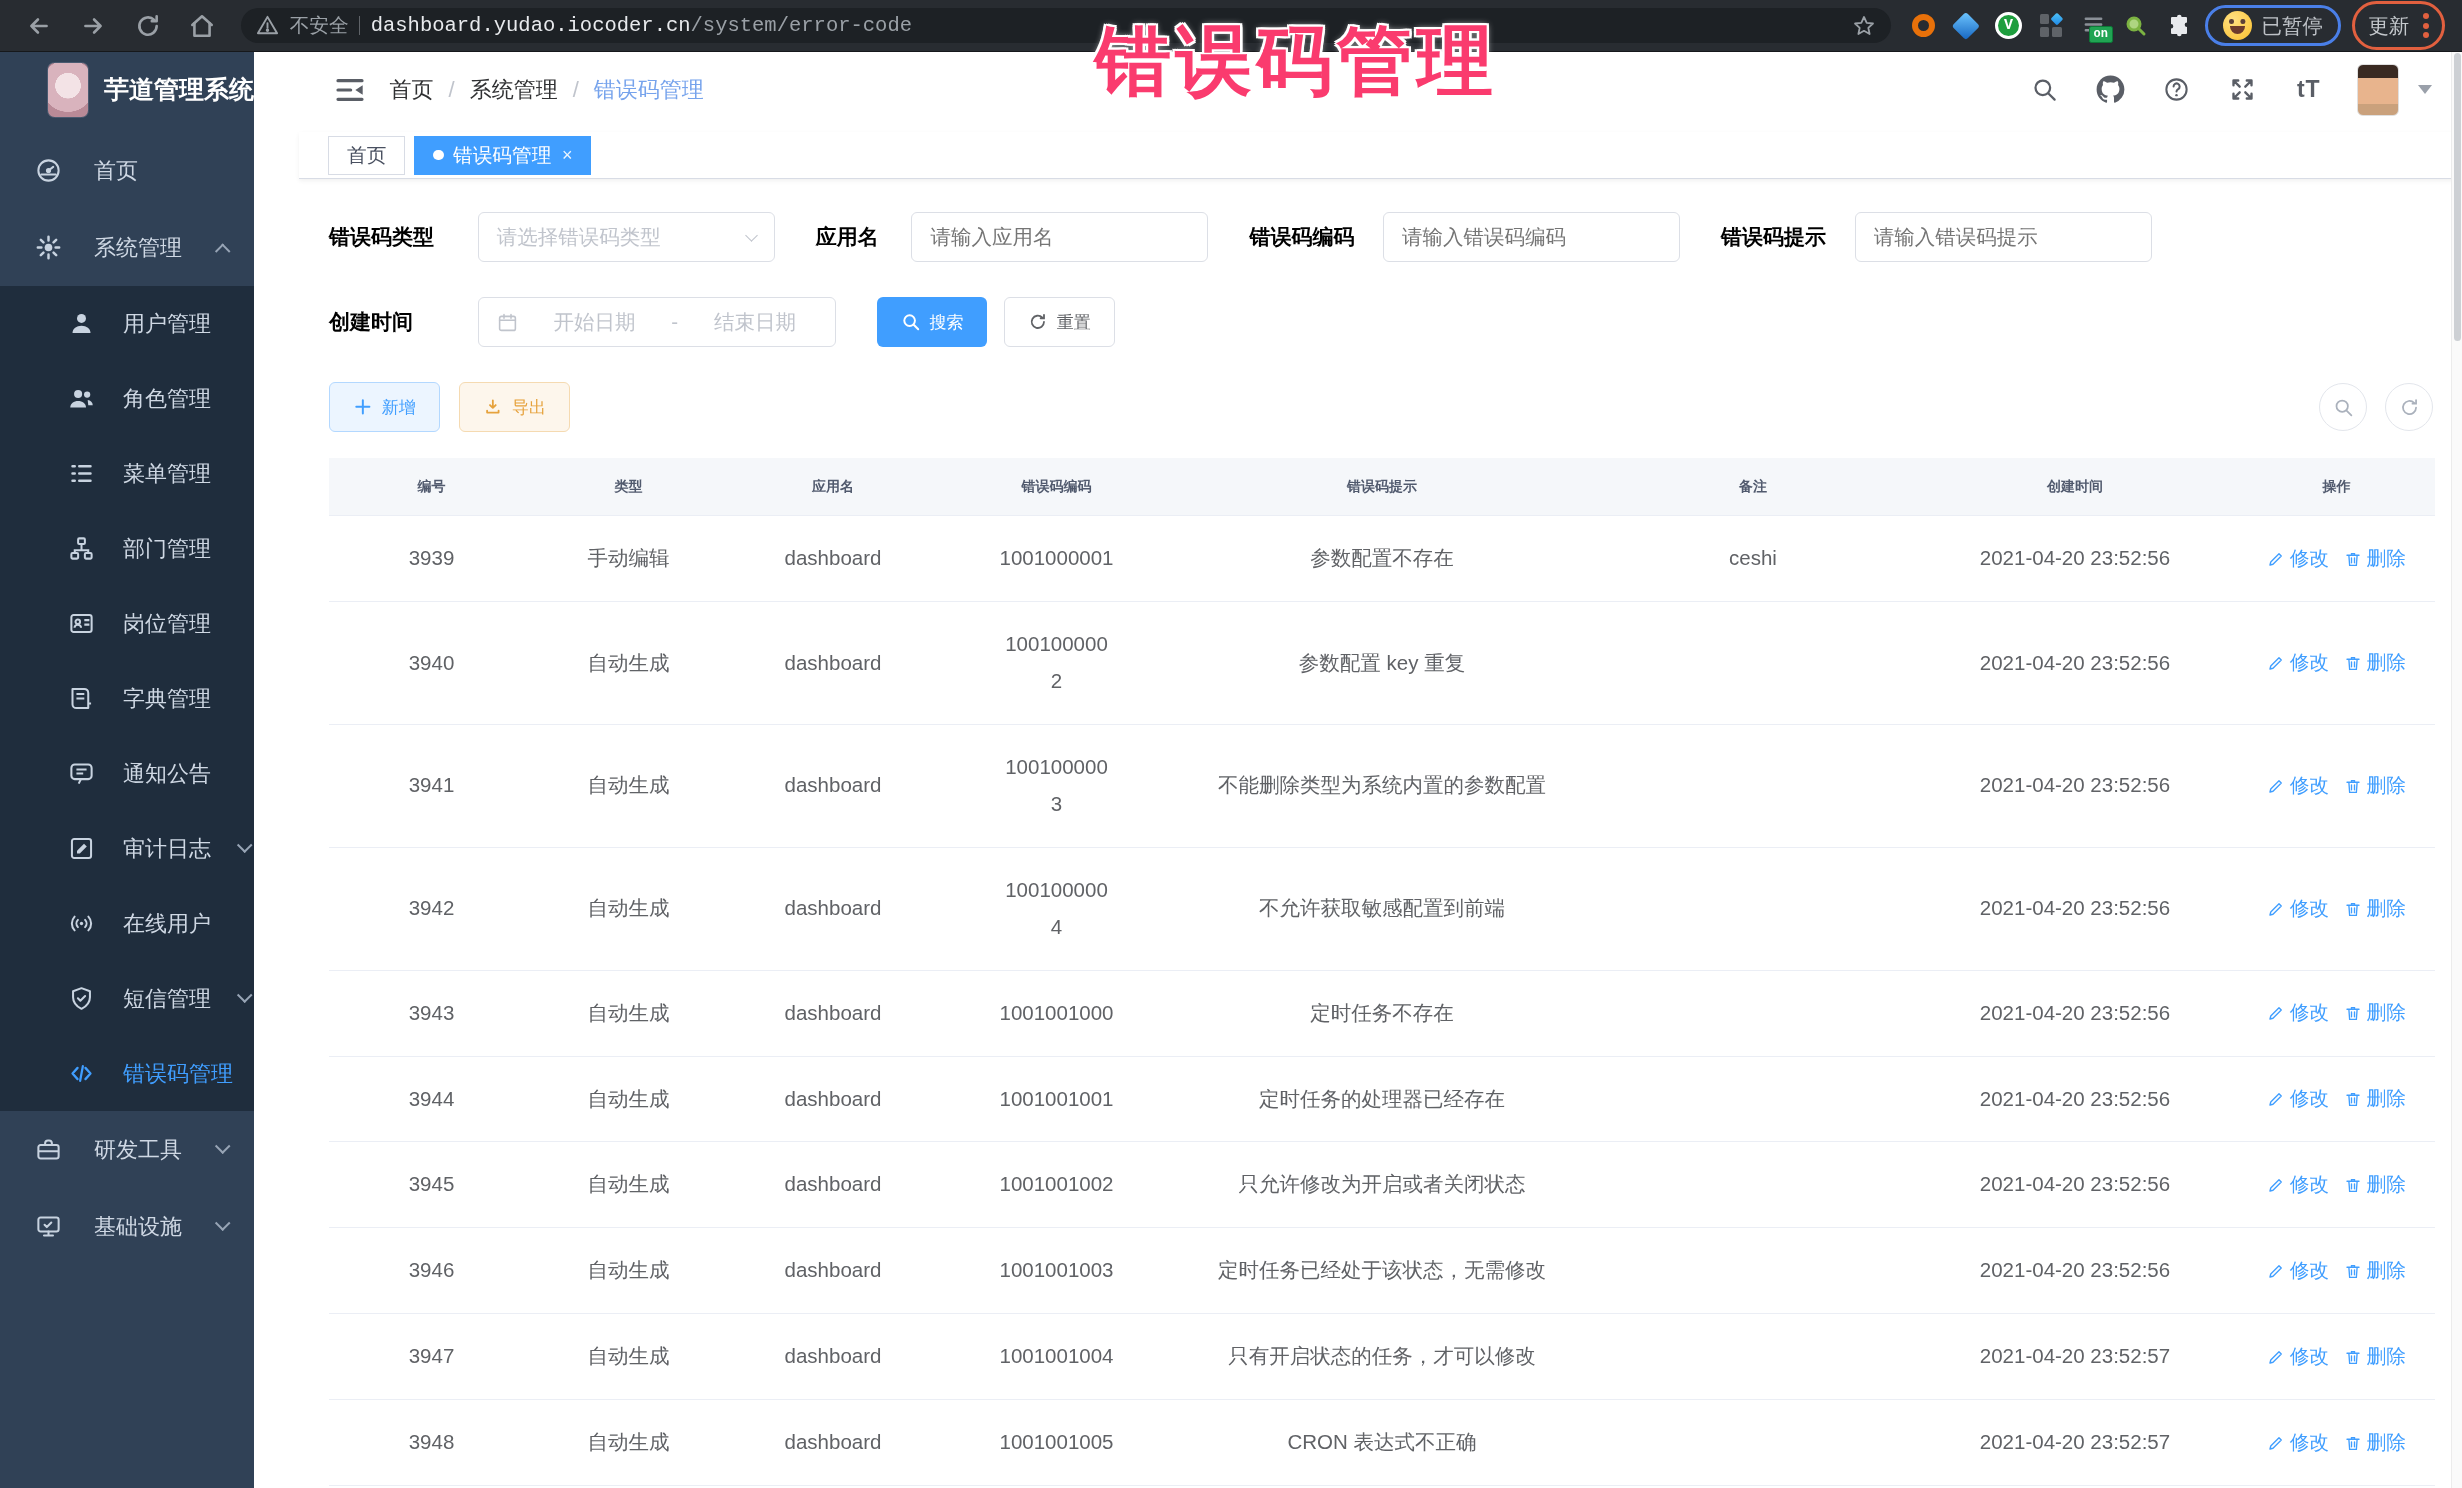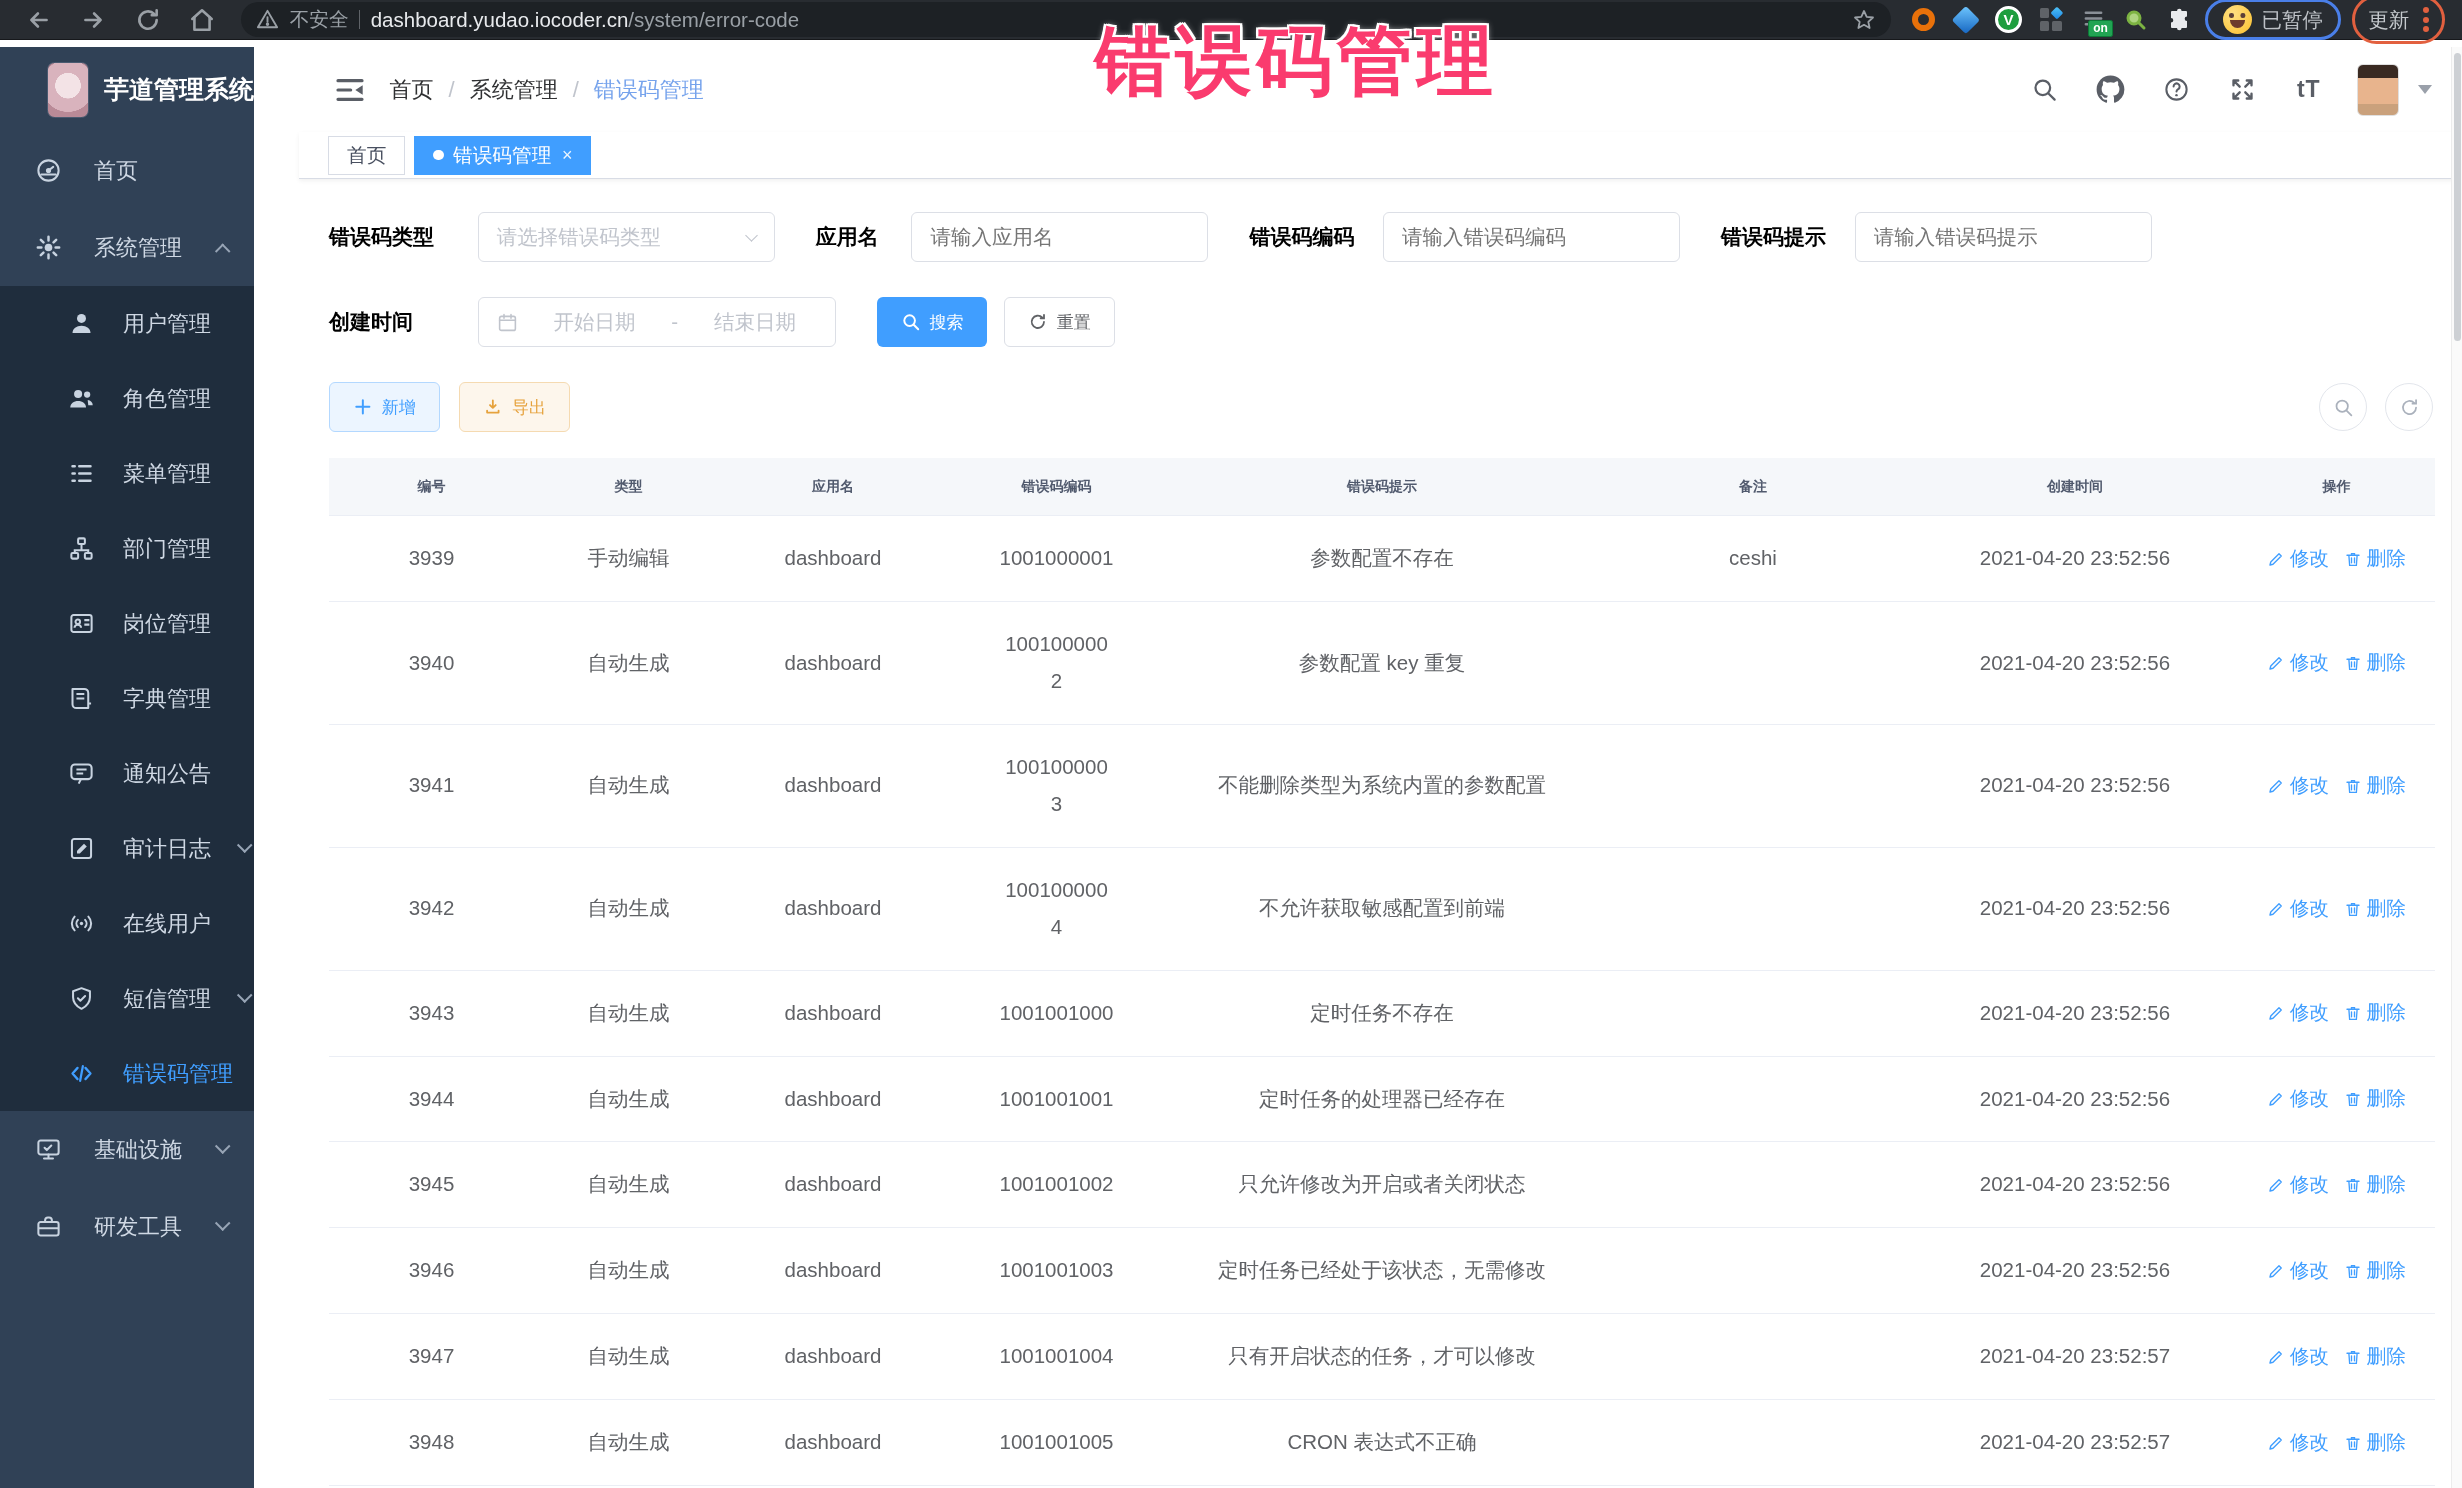--- a/index.html
+++ b/index.html
@@ -4,23 +4,23 @@
 <style>
   * { box-sizing: border-box; margin: 0; padding: 0; }
   html,body { width:2462px; height:1488px; }
   body {
     font-family: "Liberation Sans", "DejaVu Sans", sans-serif;
     position: relative; overflow: hidden; background:#fff; color:#606266;
   }
   svg { display:block; }
 
   
-  .tb { position:absolute; left:0; top:0; width:2462px; height:40px;
+  .tb { position:absolute; left:0; top:0; width:2462px; height:52px;
         background:#282c31; display:flex; align-items:center; padding:0 16.7px; gap:10.6px; z-index:5;
-        border-bottom:0.8px solid #16181b;}
+        border-bottom:0.8px solid #16181b;font-family:Liberation Mono, monospace;}
   .nav-ic { width:44px; height:36px; display:flex; align-items:center; justify-content:center;
             color:#9aa0a6; border-radius:50%; flex:0 0 auto; }
   .pill { flex:1 1 auto; height:35px; background:#1d2125; border-radius:17.4px;
           display:flex; align-items:center; padding:0 15px; gap:10.6px; min-width:0; margin:0 6px; }
   .pill .sec { color:#9aa0a6; font-size:19.7px; }
   .pill .div { width:0.8px; height:19.7px; background:#5f6368; }
   .url { font-size:20.5px; white-space:nowrap; overflow:hidden; }
   .url .host { color:#e8eaed; }
   .url .path { color:#9aa0a6; }
   .pill .sp { flex:1; }
@@ -373,36 +373,36 @@
             <path d="M8.5 7L4 12l4.5 5M15.5 7L20 12l-4.5 5M13.2 5.5l-2.4 13"></path>
           </svg>
       </span>
       <span class="lbl">错误码管理</span>
     </div>
   </div>
 
   <div class="sb-item">
     <span class="mi">
       <svg viewBox="0 0 24 24" fill="none" stroke="currentColor" stroke-width="1.8" stroke-linejoin="round">
+          <rect x="3" y="8" width="18" height="12" rx="2"></rect>
+          <path d="M9 8V6.5A2.5 2.5 0 0 1 11.5 4h1A2.5 2.5 0 0 1 15 6.5V8M3 13.5h18"></path>
+        </svg>
+    </span>
+    <span class="lbl">研发工具</span>
+    <span class="chev down"></span>
+  </div>
+
+  <div class="sb-item">
+    <span class="mi">
+      <svg viewBox="0 0 24 24" fill="none" stroke="currentColor" stroke-width="1.8" stroke-linejoin="round">
           <rect x="3" y="4" width="18" height="12.5" rx="2"></rect>
           <path d="M12 16.5v3.5M8 20h8M8.5 10.5l2 2 4-4" stroke-linecap="round"></path>
         </svg>
     </span>
     <span class="lbl">基础设施</span>
-    <span class="chev down"></span>
-  </div>
-
-  <div class="sb-item">
-    <span class="mi">
-      <svg viewBox="0 0 24 24" fill="none" stroke="currentColor" stroke-width="1.8" stroke-linejoin="round">
-          <rect x="3" y="8" width="18" height="12" rx="2"></rect>
-          <path d="M9 8V6.5A2.5 2.5 0 0 1 11.5 4h1A2.5 2.5 0 0 1 15 6.5V8M3 13.5h18"></path>
-        </svg>
-    </span>
-    <span class="lbl">研发工具</span>
     <span class="chev down"></span>
   </div>
 </div>
 
 <div class="main">
 
   <div class="navbar">
     <div class="hamb">
       <svg width="32" height="32" viewBox="0 0 24 24">
           <path d="M3 5h18M3 12h9.5M3 19h18" stroke="#5a5e66" stroke-width="2.4" stroke-linecap="round" fill="none"></path>

